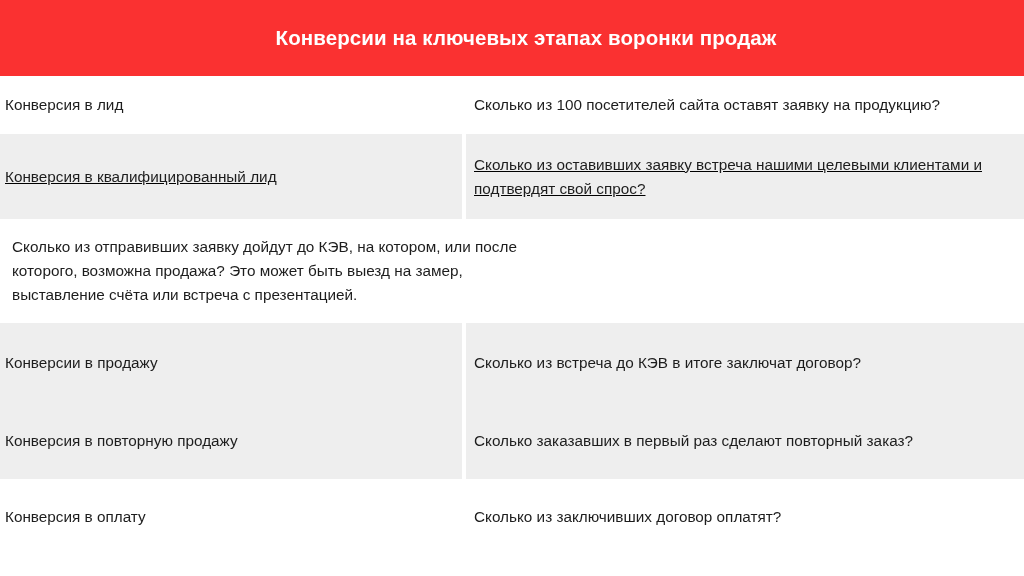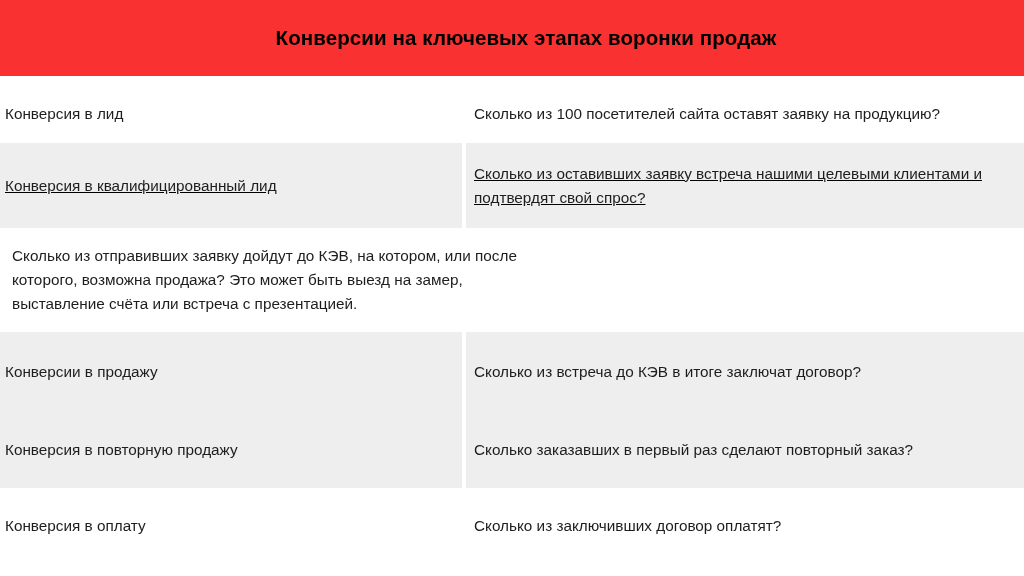--- a/index.html
+++ b/index.html
@@ -28,35 +28,35 @@
     top: 0;
     width: 1024px;
     height: 76px;
     background: #fa3131;
     display: flex;
     align-items: center;
     justify-content: center;
     box-sizing: border-box;
   }
   .header-title {
-    color: #000000;
+    color: #ffffff;
     font-size: 20.5px;
     font-weight: bold;
     letter-spacing: 0.1px;
     text-align: center;
     line-height: 1.2;
     white-space: nowrap;
     padding-left: 28px;
   }
 
   
   .table {
     position: absolute;
     left: 0;
-    top: 85px;
+    top: 76px;
     width: 1024px;
   }
 
   .row {
     position: relative;
     width: 1024px;
     box-sizing: border-box;
     display: flex;
     align-items: stretch;
   }

